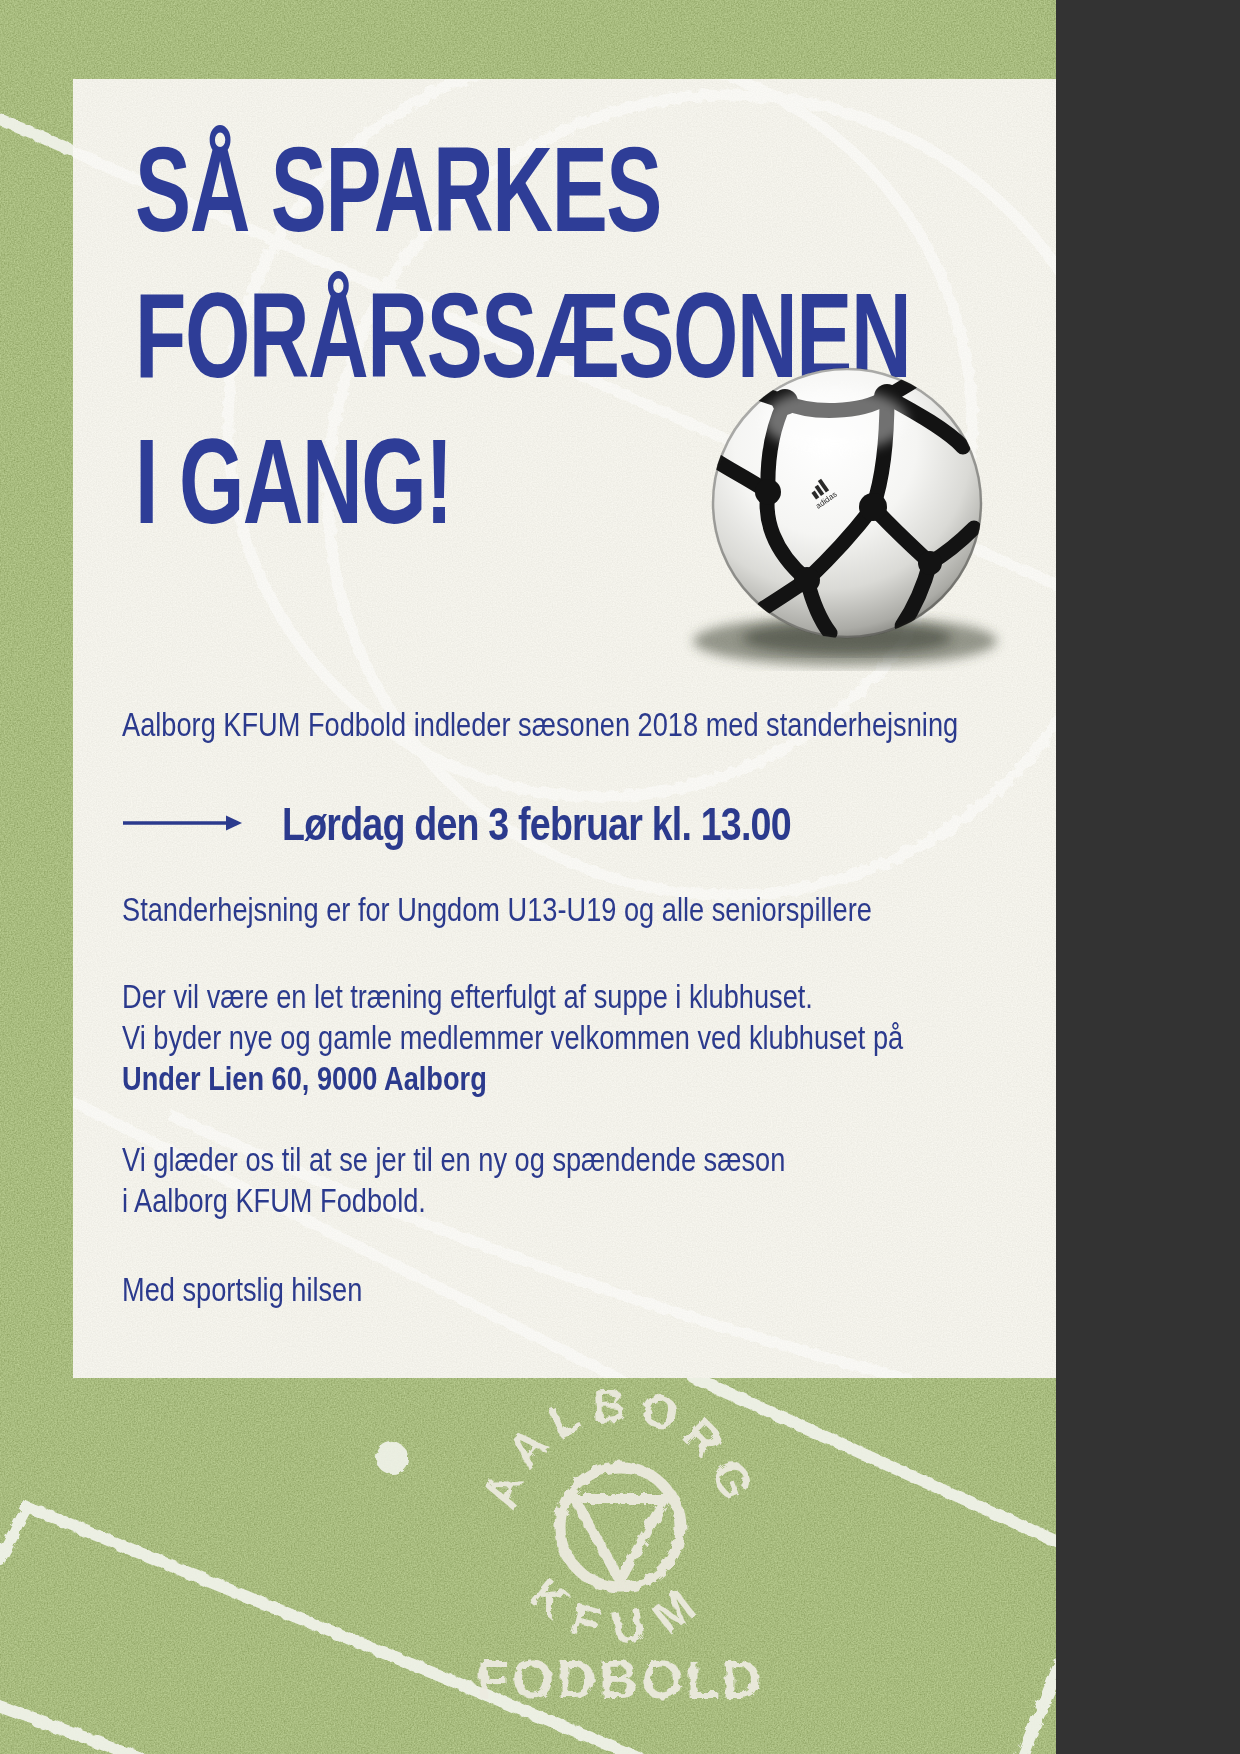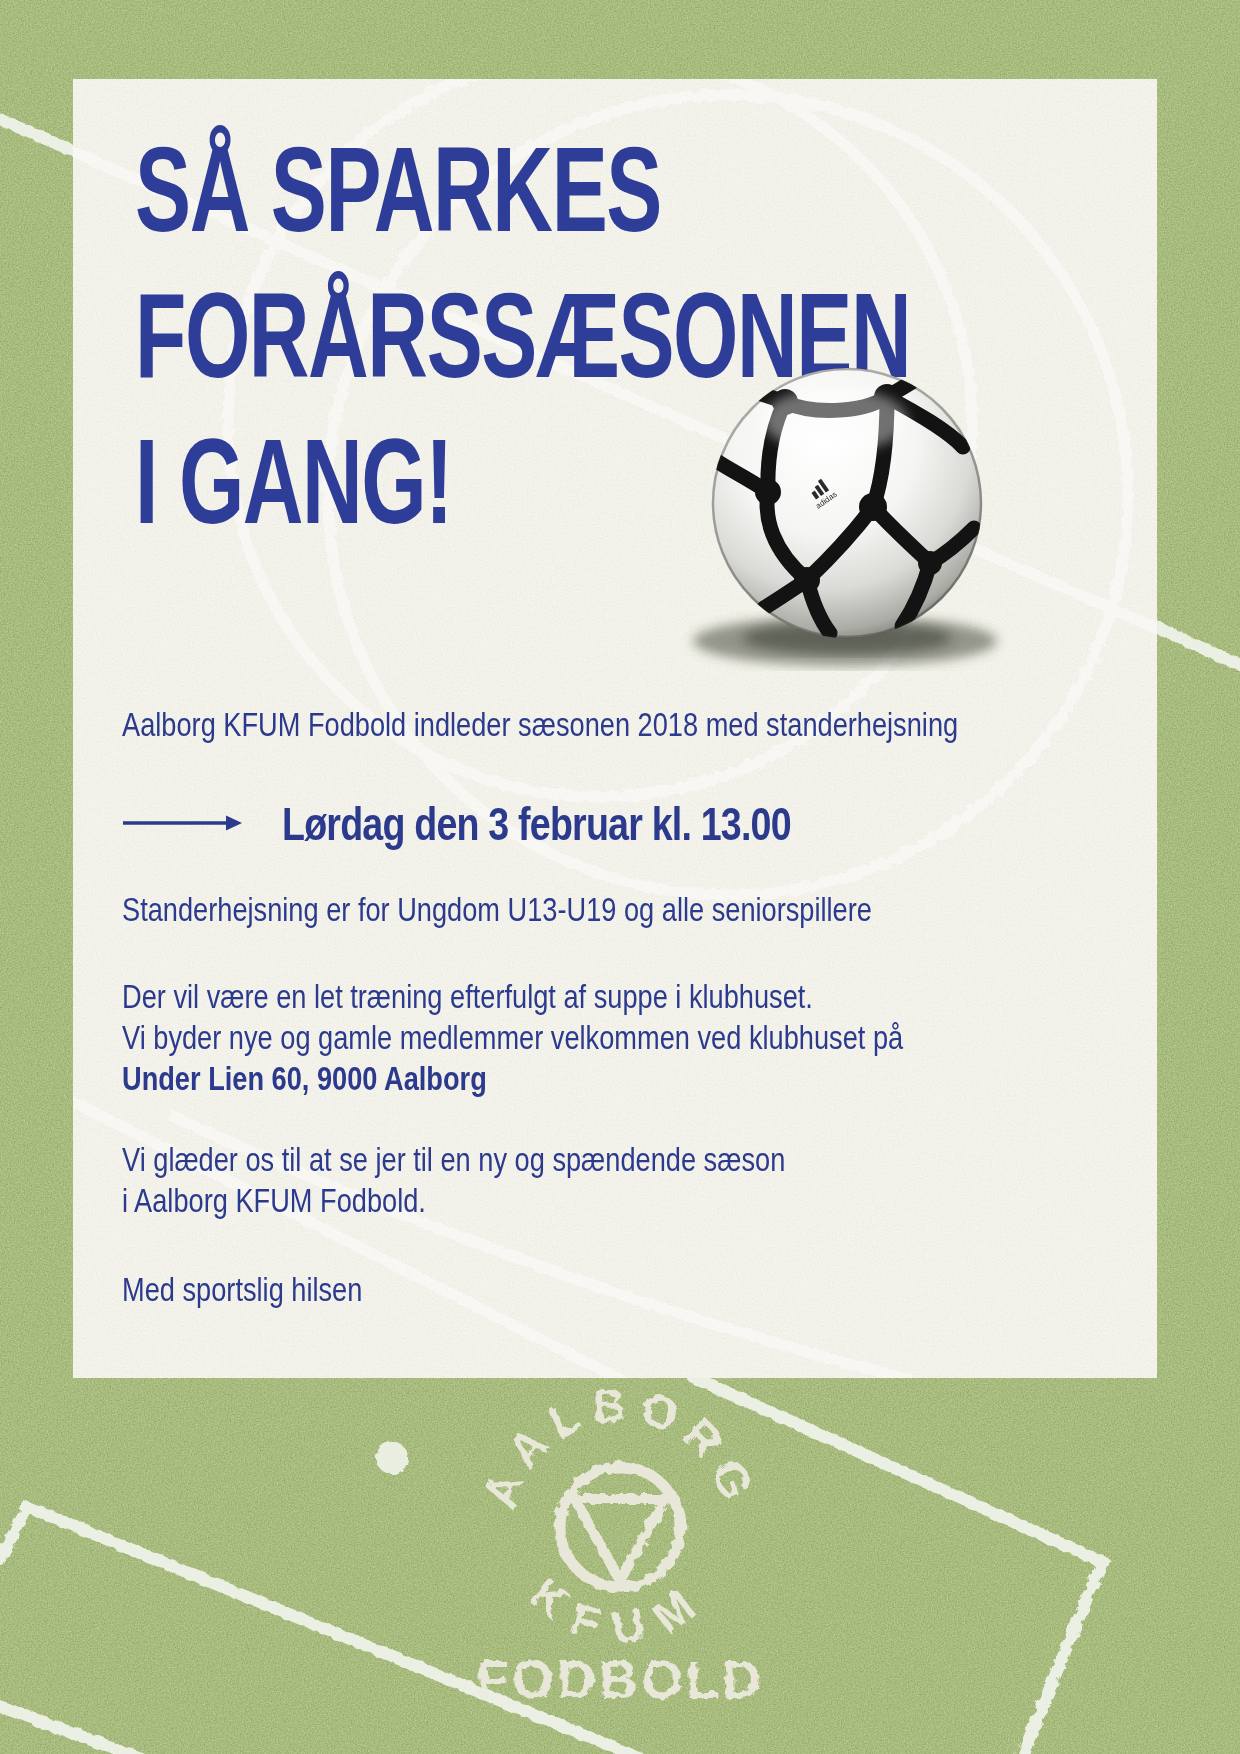--- a/index.html
+++ b/index.html
@@ -1,17 +1,17 @@
 <!DOCTYPE html>
 <html><head>
 <meta charset="utf-8">
 <style>
   html,body{margin:0;padding:0;background:#333;}
   .poster{
-    position:relative;width:1240px;height:1754px;overflow:hidden;
+    position:relative;width:1056px;height:1754px;overflow:hidden;
     background:#5e7b3e;font-family:"Liberation Sans",sans-serif;
   }
   .layer{position:absolute;left:0;top:0;}
   .txt{position:absolute;transform-origin:left top;color:#2b3a8d;}
   .headline{
     left:135px;top:116px;font-size:120px;line-height:146px;font-weight:700;
     color:#2e3d97;letter-spacing:-2px;white-space:nowrap;
   }
   .headline .hl{display:block;transform:scaleX(.70);transform-origin:left top;}
   .body-block{font-size:34px;line-height:41px;transform:scaleX(.80);white-space:nowrap;letter-spacing:0;}

